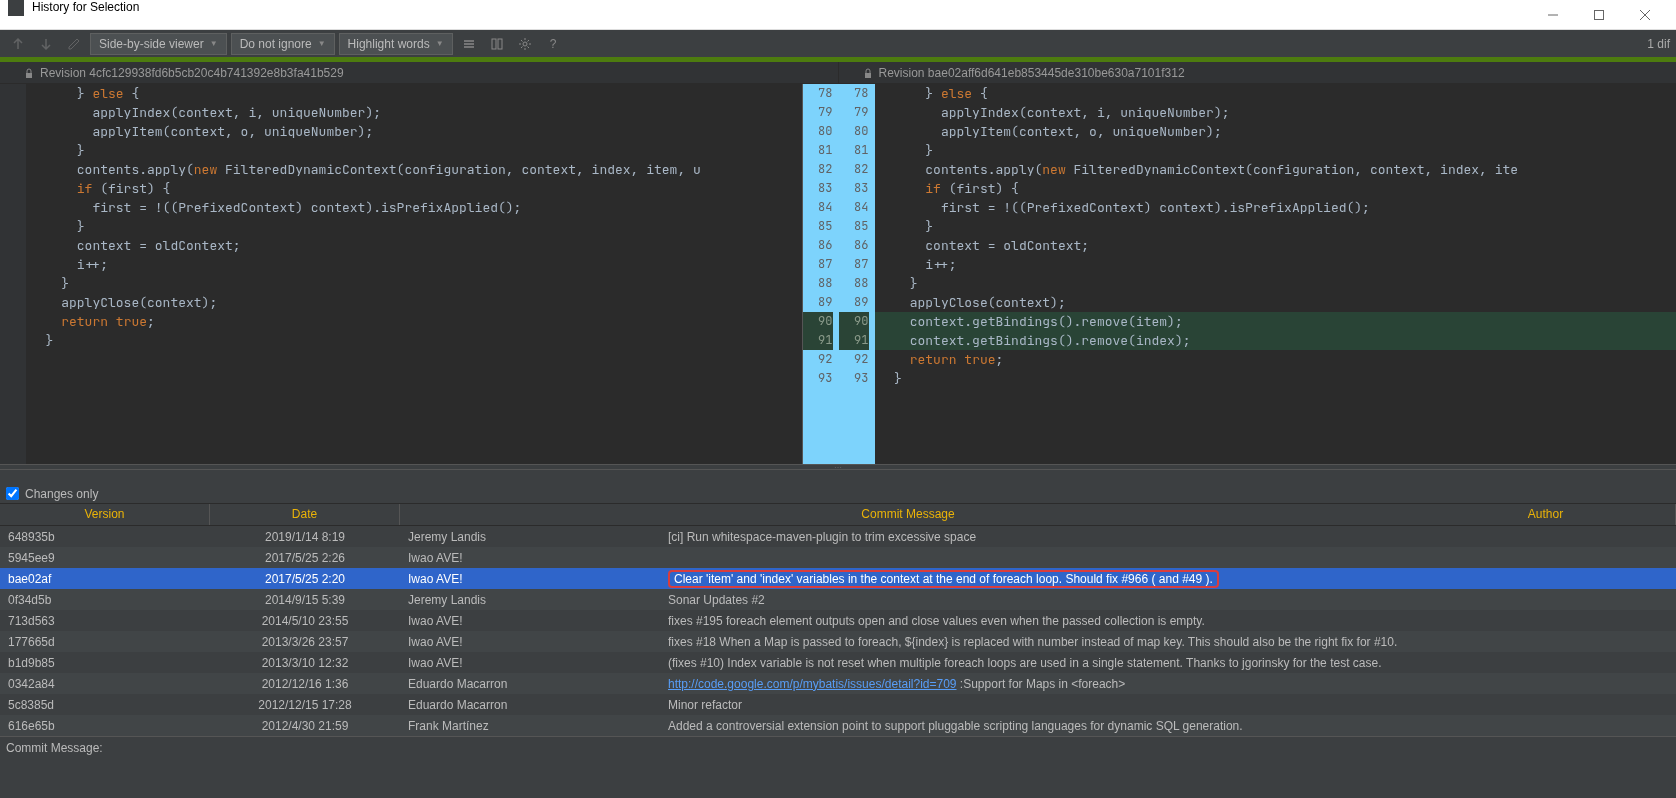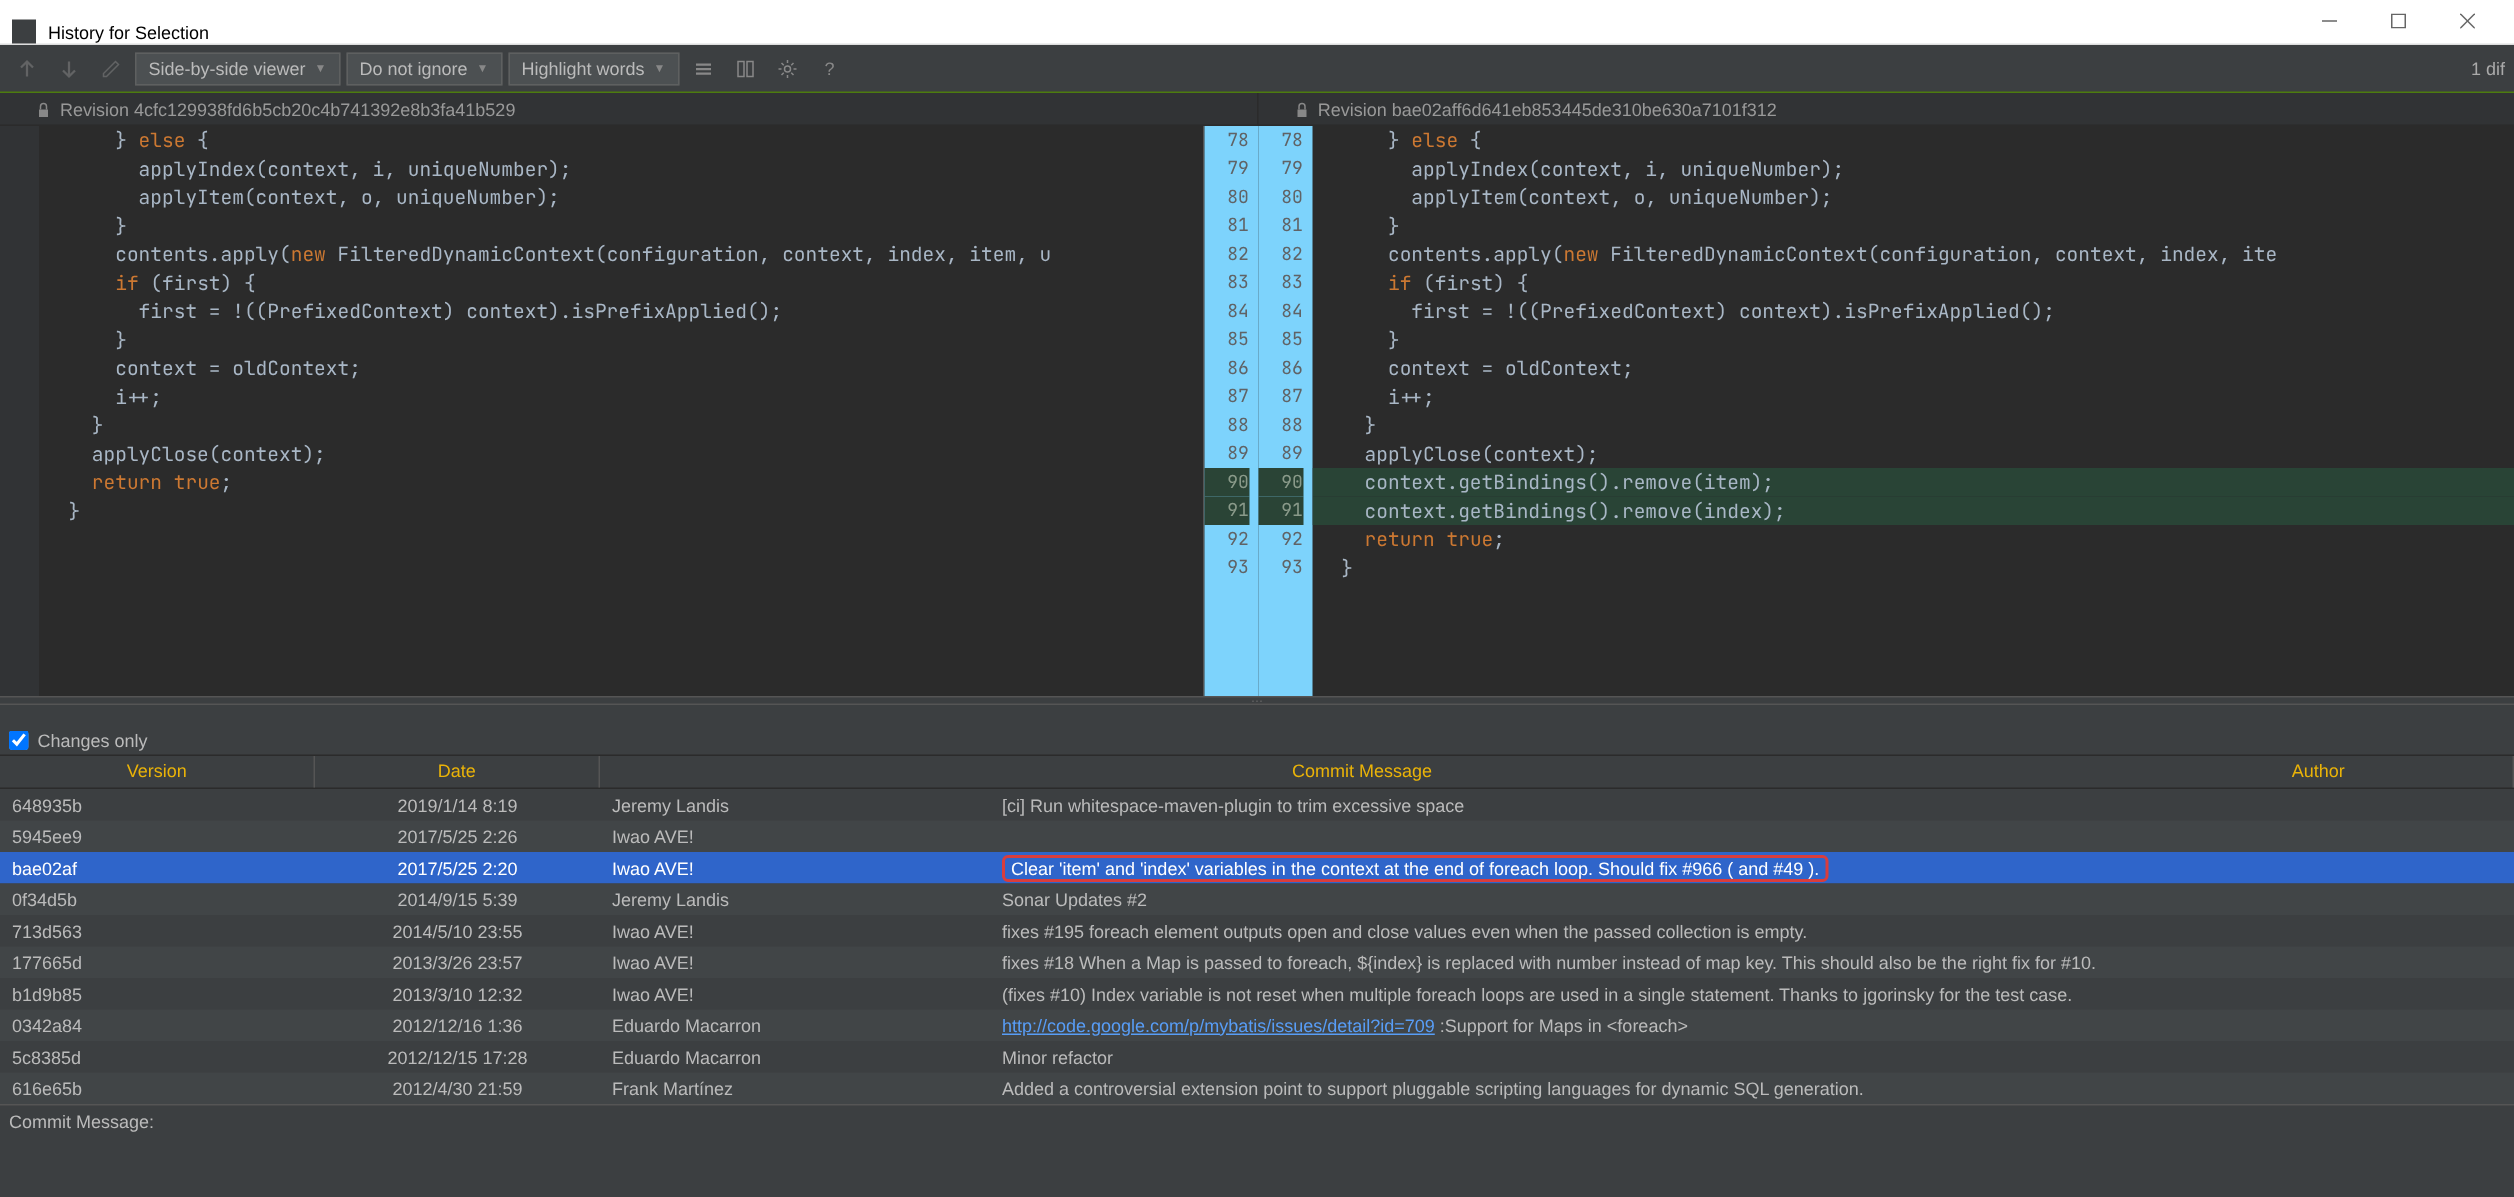--- a/index.html
+++ b/index.html
@@ -8,21 +8,21 @@
   font-size: 12px;
   background: #3c3f41;
   color: #bbbbbb;
   overflow: hidden;
 }
 .window-titlebar {
   background: #ffffff;
   color: #000;
   height: 30px;
   display: flex;
-  align-items: flex-end;
+  align-items: flex-start;
   padding: 0 8px;
   border-bottom: 1px solid #ddd;
 }
 .window-titlebar .icon-box {
   width: 16px;
   height: 16px;
   background: #3c3f41;
   margin-right: 8px;
 }
 .window-titlebar .spacer { flex: 1; }
@@ -34,21 +34,21 @@
   justify-content: center;
   color: #666;
 }
 .win-btn svg { width: 10px; height: 10px; }
 .toolbar {
   background: #3c3f41;
   height: 32px;
   display: flex;
   align-items: center;
   padding: 0 6px;
-  border-bottom: 1px solid #4d7c0f;
+  border-bottom: 5px solid #4d7c0f;
   gap: 4px;
 }
 .tb-btn {
   width: 24px;
   height: 24px;
   display: flex;
   align-items: center;
   justify-content: center;
   color: #888;
 }

